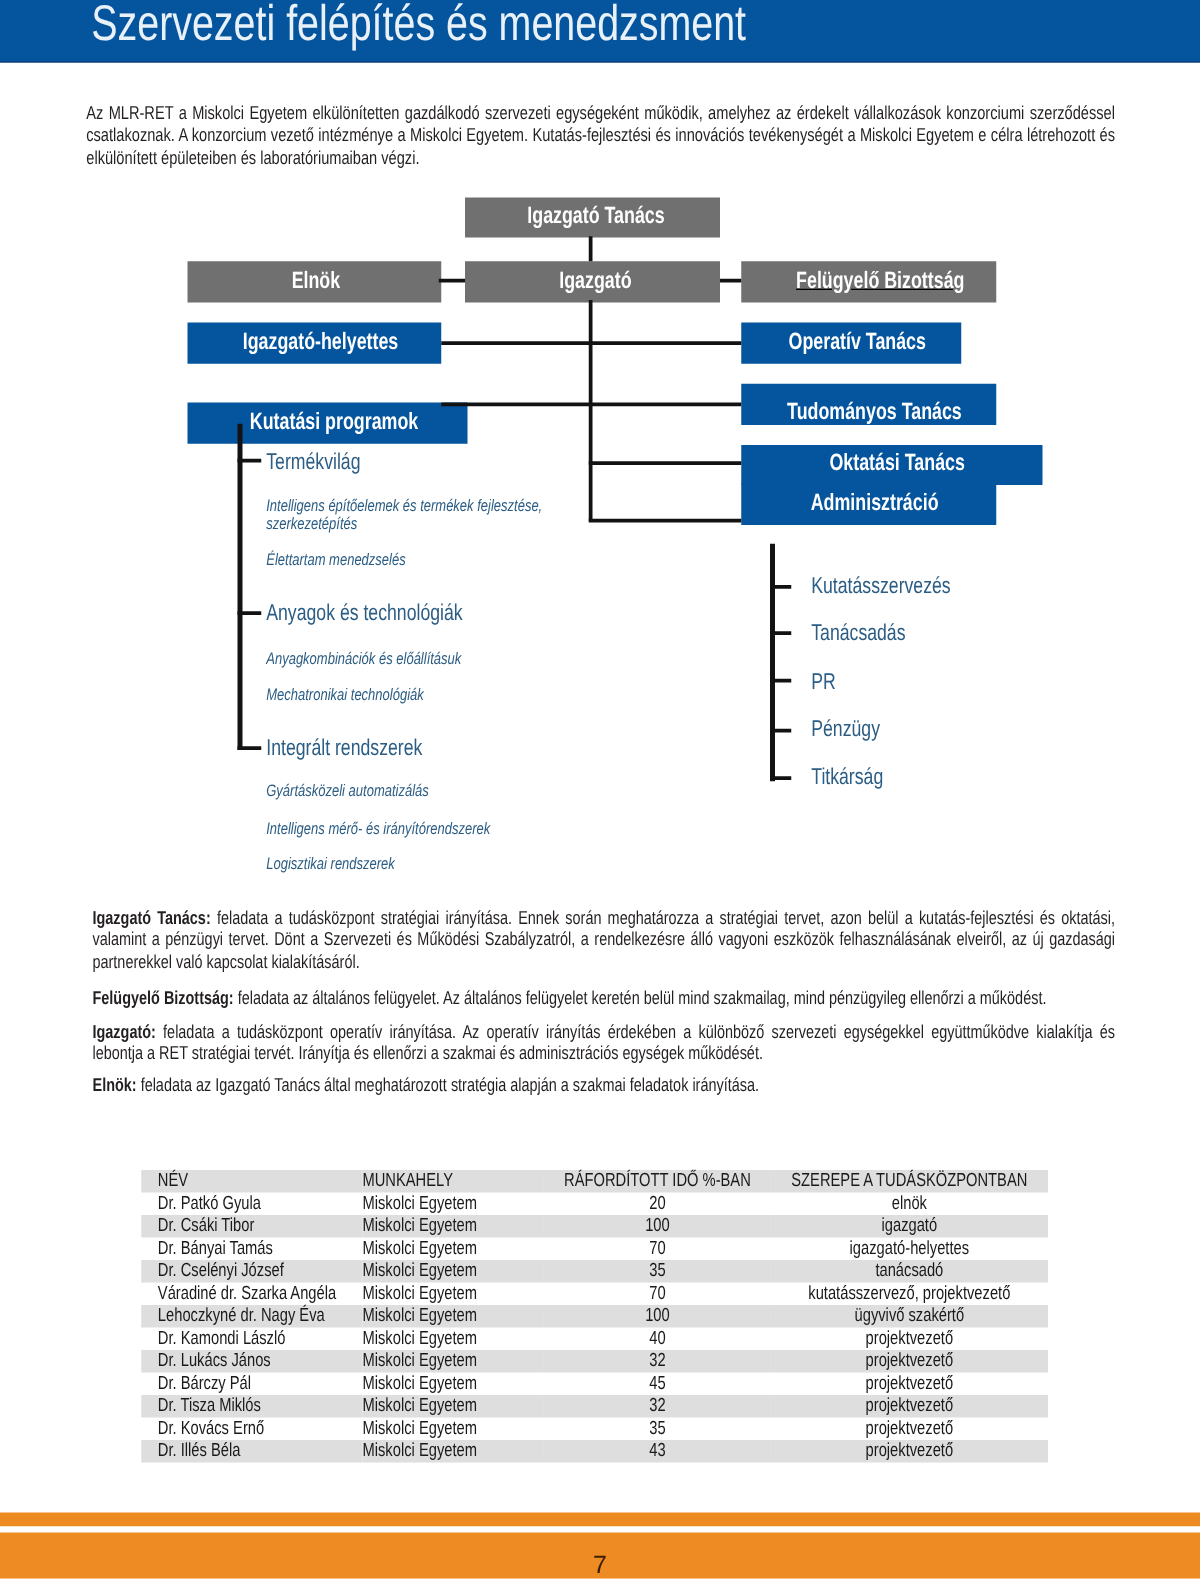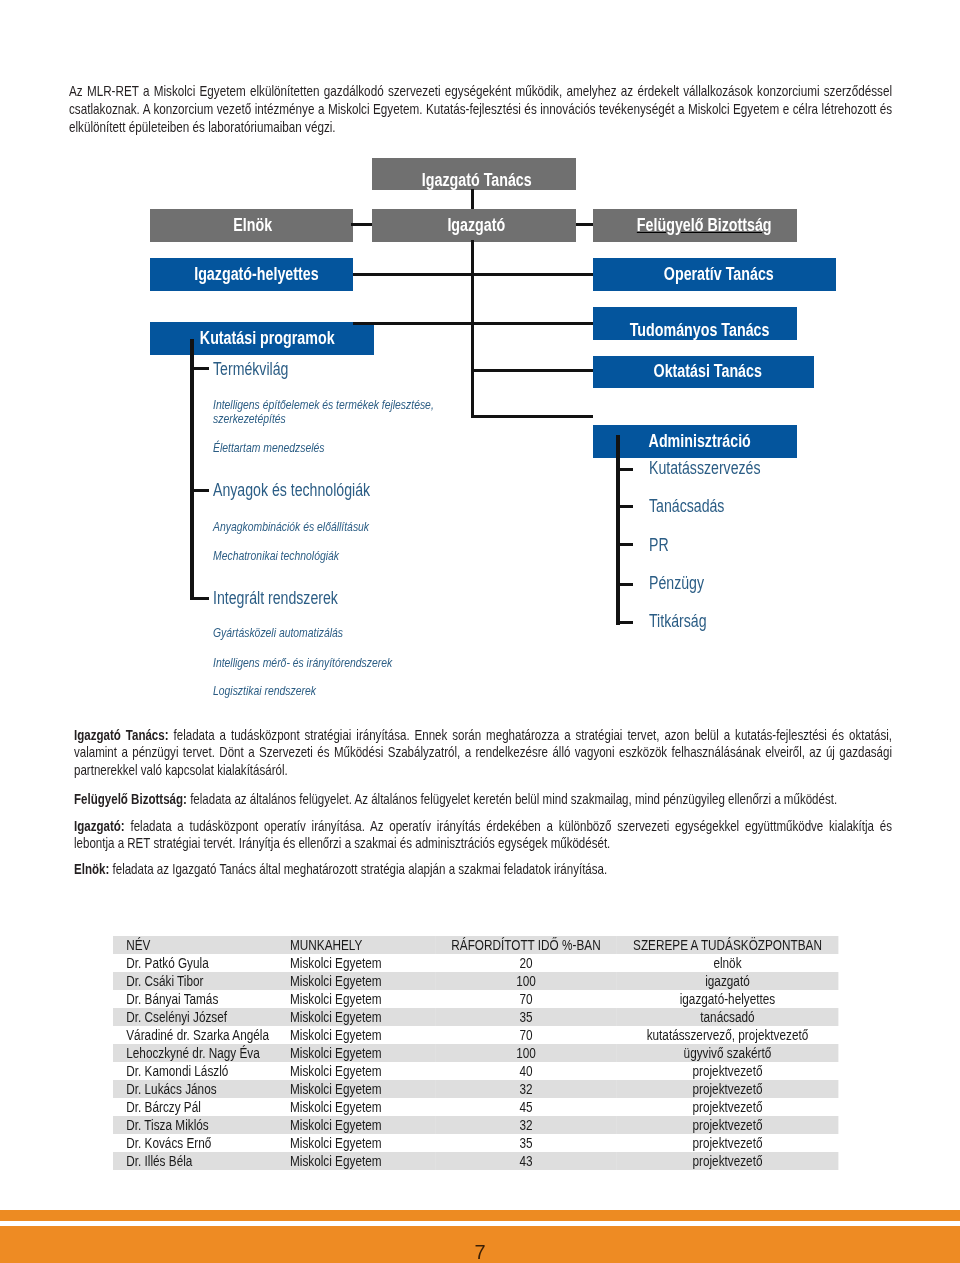--- a/index.html
+++ b/index.html
@@ -55,56 +55,59 @@
   .f1{position:absolute;left:0;top:1210px;width:960px;height:11px;background:#ed8b22;}
   .f2{position:absolute;left:0;top:1226px;width:960px;height:37px;background:#ee8b23;}
   .pageno{position:absolute;left:0;top:1242px;width:960px;text-align:center;font-size:20px;
           line-height:20px;color:#3a1f06;}
 </style>
 </head>
 <body>
 
 <div class="page">
 
+  <div class="hdr">
+    <div class="hdr-title">Szervezeti felépítés és menedzsment</div>
+  </div>
 
   <div class="intro">
     <span class="ln j" style="word-spacing: 1.292px;">Az MLR-RET a Miskolci Egyetem elkülönítetten gazdálkodó szervezeti egységeként működik, amelyhez az érdekelt vállalkozások konzorciumi szerződéssel</span>
     <span class="ln j" style="word-spacing: 0.323px;">csatlakoznak. A konzorcium vezető intézménye a Miskolci Egyetem. Kutatás-fejlesztési és innovációs tevékenységét a Miskolci Egyetem e célra létrehozott és</span>
     <span class="ln">elkülönített épületeiben és laboratóriumaiban végzi.</span>
   </div>
 
   <div id="chart">
-      <div class="box gray" style="left: 372px; top: 157.5px; width: 203.5px; height: 32px; padding-left: 6px; align-items: flex-end;">
+      <div class="box gray" style="left: 372px; top: 157.5px; width: 203.5px; height: 32px; padding-left: 6px;">
         <span>Igazgató Tanács</span>
       </div>
       <div class="box gray" style="left: 149.9px; top: 209.2px; width: 203.4px; height: 33.1px; padding-left: 2px;">
         <span>Elnök</span>
       </div>
       <div class="box gray" style="left: 372px; top: 209.2px; width: 203.5px; height: 33.1px; padding-left: 5px;">
         <span>Igazgató</span>
       </div>
       <div class="box gray" style="left: 592.6px; top: 209.2px; width: 204.1px; height: 33.1px; padding-left: 19px; text-decoration: underline;">
         <span>Felügyelő Bizottság</span>
       </div>
       <div class="box blue" style="left: 149.9px; top: 257.9px; width: 203.1px; height: 33.1px;">
         <span>Igazgató-helyettes</span>
       </div>
-      <div class="box blue" style="left: 592.6px; top: 258.1px; width: 243px; height: 33.1px;">
+      <div class="box blue" style="left: 592.6px; top: 258.1px; width: 176px; height: 33.1px;">
         <span>Operatív Tanács</span>
       </div>
       <div class="box blue" style="left: 149.9px; top: 322px; width: 224px; height: 33px;">
         <span>Kutatási programok</span>
       </div>
       <div class="box blue" style="left: 592.6px; top: 306.5px; width: 204.1px; height: 33px; align-items: flex-end;">
         <span>Tudományos Tanács</span>
       </div>
-      <div class="box blue" style="left: 592.6px; top: 355.5px; width: 221px; height: 32.5px;">
+      <div class="box blue" style="left: 592.6px; top: 355.5px; width: 241px; height: 32.5px;">
         <span>Oktatási Tanács</span>
       </div>
-      <div class="box blue" style="left: 592.6px; top: 425px; width: 204.1px; height: 32.5px;">
+      <div class="box blue" style="left: 592.6px; top: 387px; width: 204.1px; height: 32.5px;">
         <span>Adminisztráció</span>
       </div>
       <div class="conn" style="left: 471px; top: 189px; width: 3px; height: 20px;"></div>
       <div class="conn" style="left: 351px; top: 222.5px; width: 21px; height: 3.2px;"></div>
       <div class="conn" style="left: 576px; top: 222.5px; width: 16.5px; height: 3.2px;"></div>
       <div class="conn" style="left: 471px; top: 240px; width: 3px; height: 177px;"></div>
       <div class="conn" style="left: 353px; top: 273px; width: 240px; height: 3px;"></div>
       <div class="conn" style="left: 353px; top: 321.5px; width: 240px; height: 3px;"></div>
       <div class="conn" style="left: 471px; top: 369px; width: 122px; height: 3px;"></div>
       <div class="conn" style="left: 471px; top: 414.5px; width: 122px; height: 3px;"></div>

